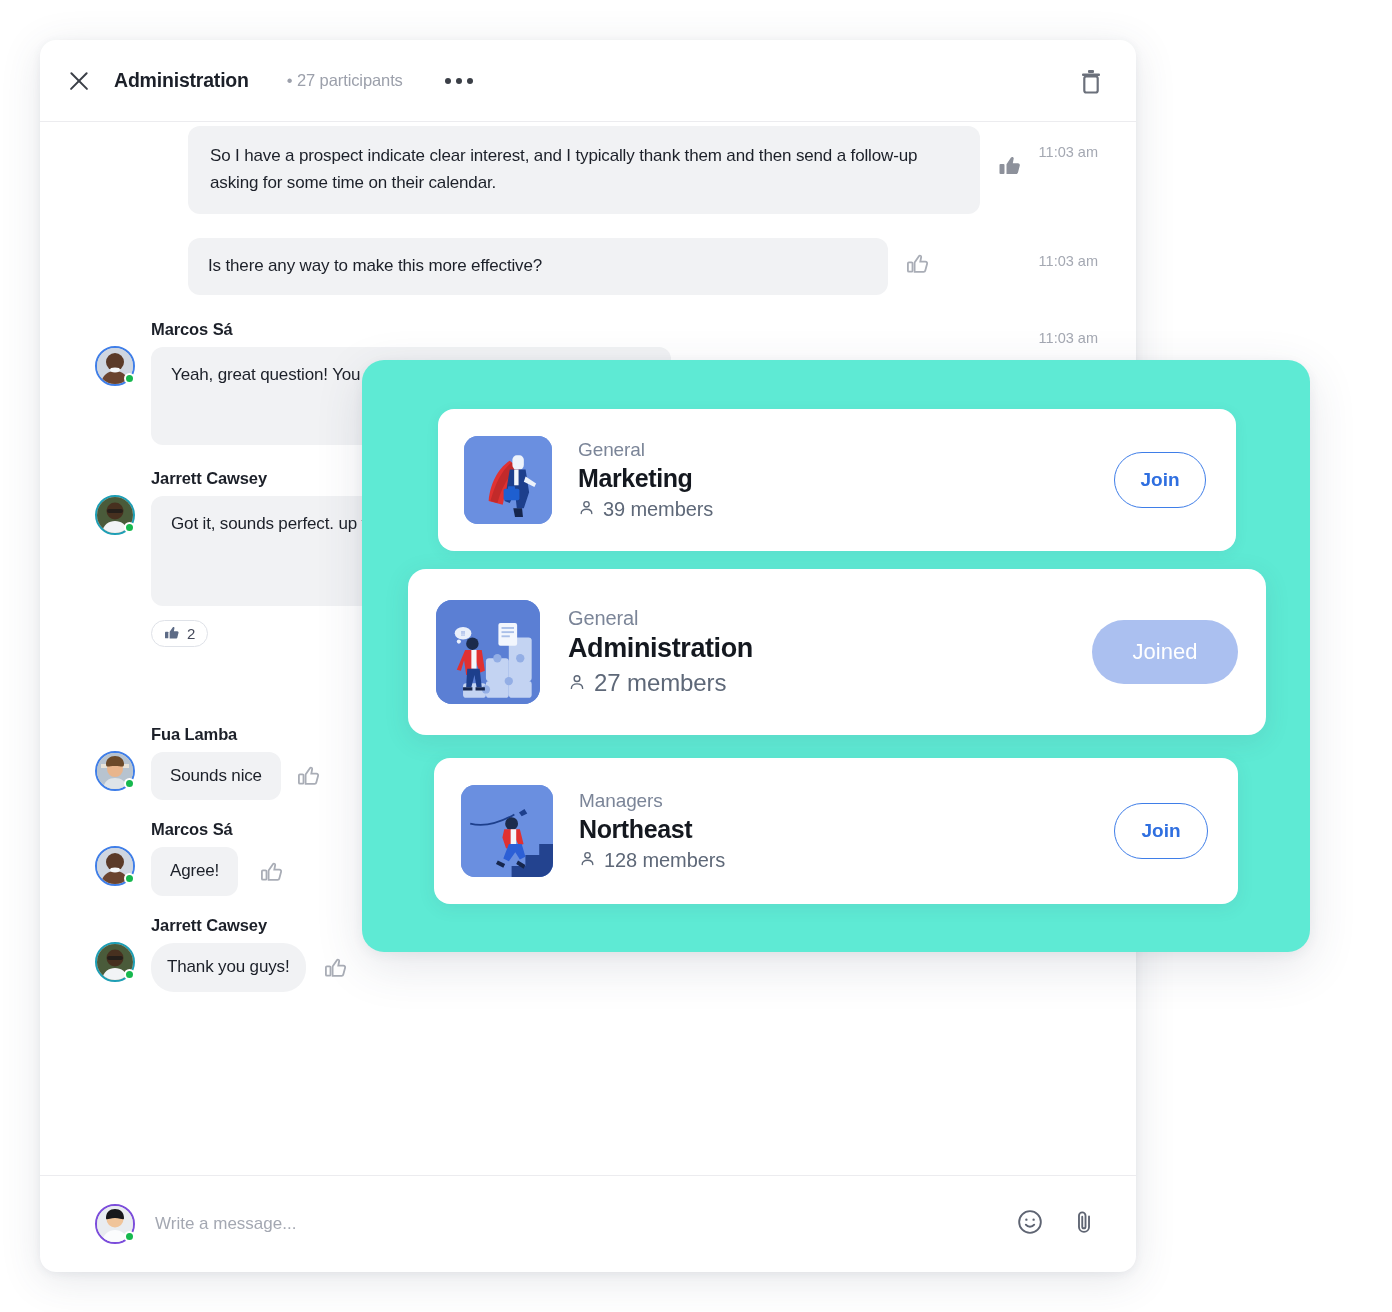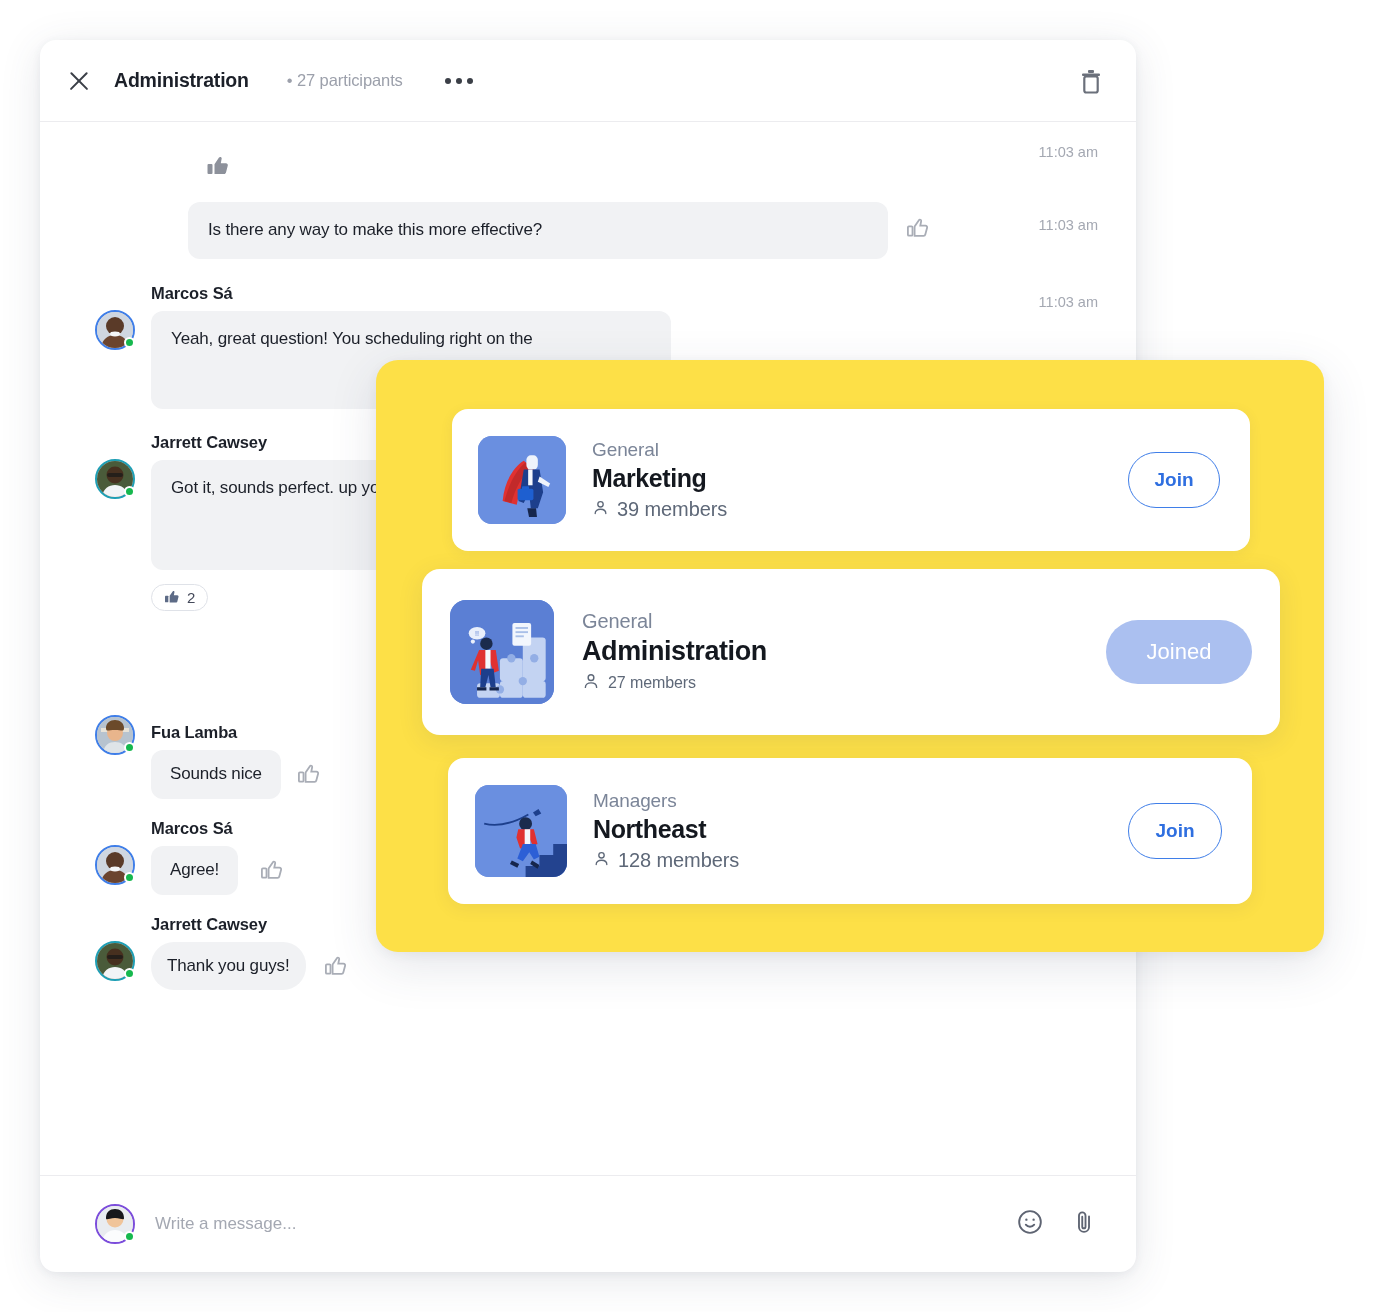--- a/index.html
+++ b/index.html
@@ -133,23 +133,23 @@
     font-family: "Liberation Sans", sans-serif;
     font-size: 17px; color: #7f1d1d; margin-left: 20px;
   }
   .composer-input::placeholder { color: #a4a8b2; }
   .composer-icons { display: flex; gap: 26px; align-items: center; }
   .composer-icons > span { cursor: pointer; }
 
   
   .channels-panel {
     position: absolute;
-    left: 376px; top: 360px;
+    left: 362px; top: 360px;
     width: 948px; height: 592px;
-    background: #fde047;
+    background: #5eead4;
     border-radius: 22px;
     box-shadow: 0 14px 48px rgba(55,65,90,0.13), 0 3px 12px rgba(55,65,90,0.06);
   }
   .ch-card {
     position: absolute;
     background: #ffffff;
     display: flex; align-items: center;
   }
   .ch-card.a {
     left: 76px; top: 49px; width: 798px; height: 142px;
@@ -184,21 +184,21 @@
   .ch-card.b .ch-cat { font-size: 20px; }
   .ch-name {
     font-size: 25px; font-weight: bold; color: #14181f; letter-spacing: -0.4px;
     line-height: 1.25;
   }
   .ch-card.b .ch-name { font-size: 27px; }
   .ch-members {
     display: flex; align-items: center; gap: 8px;
     font-size: 20px; color: #5e6878; margin-top: 4px; letter-spacing: -0.1px;
   }
-  .ch-card.b .ch-members { font-size: 16px; }
+  .ch-card.b .ch-members { font-size: 24px; }
 
   .btn-join {
     margin-left: auto; margin-right: 36px;
     border: 1.7px solid #3f7ee8; color: #2f6fe0;
     background: #ffffff;
     border-radius: 30px;
     font-size: 19px; font-family: "Liberation Sans", sans-serif;
     cursor: pointer;
     font-weight: bold;
   }
@@ -234,20 +234,21 @@
           <rect x="10" y="4" width="6" height="3" rx="1" fill="#6b707b"></rect>
           <rect x="6.3" y="10.5" width="13.4" height="16" rx="2" stroke="#6b707b" stroke-width="2.2"></rect>
         </svg>
       </div>
     </div>
 
     <div class="chat-body">
 
 
       <div class="msg-row" style="margin-top:4px; padding-left:148px;">
+        <div class="bubble" style="width:792px; padding:17px 22px;">So I have a prospect indicate clear interest, and I typically thank them and then send a follow-up asking for some time on their calendar.</div>
         <div class="thumb" style="margin-left:18px; margin-top:28px;">
           <svg width="24" height="24" viewBox="0 0 24 24" fill="#8d919b">
             <rect x="1.5" y="10" width="5" height="10" rx="1"></rect>
             <path d="M8.5 10.2 13 3.6c.9-1.3 3 -.5 2.7 1l-.9 4.6h5.1c1.3 0 2.2 1.2 1.9 2.4l-1.8 7c-.2.9-1 1.5-1.9 1.5H8.5z"></path>
           </svg>
         </div>
         <div class="time" style="top:18px;">11:03 am</div>
       </div>
 
       <div class="msg-row" style="margin-top:24px; padding-left:148px;">
@@ -313,21 +314,21 @@
             <svg width="36" height="36" viewBox="0 0 36 36">
               <rect width="36" height="36" fill="#b7c3cf"></rect>
               <path d="M4 11h28v4H4z" fill="#e8e3d8"></path>
               <circle cx="18" cy="16" r="8" fill="#e8b58c"></circle>
               <path d="M9 11c0-5 4-8 9-8s9 3 9 8c0 4-2 2-9 2s-9 2-9-2z" fill="#6b4a2a"></path>
               <path d="M6 36c1-8 6-11 12-11s11 3 12 11z" fill="#dfe4e8"></path>
             </svg>
           </div>
           <div class="dot"></div>
         </div>
-        <div style="margin-left:16px;margin-top:34px;">
+        <div style="margin-left:16px;">
           <div class="sender">Fua Lamba</div>
           <div style="display:flex; align-items:center;">
             <div class="bubble" style="padding:11px 19px;">Sounds nice</div>
             <div class="thumb" style="margin-left:16px;">
               <svg width="24" height="24" viewBox="0 0 24 24" fill="none" stroke="#a9adb6" stroke-width="1.8">
                 <rect x="1.9" y="10.4" width="4.6" height="9.3" rx="1"></rect>
                 <path d="M8.6 10.6 12.9 4.2c.7-1 2.5-.4 2.3.8l-.9 4.7h5.2c1.1 0 1.9 1 1.6 2l-1.8 6.9c-.2.8-.9 1.3-1.7 1.3H8.6z"></path>
               </svg>
             </div>
           </div>

